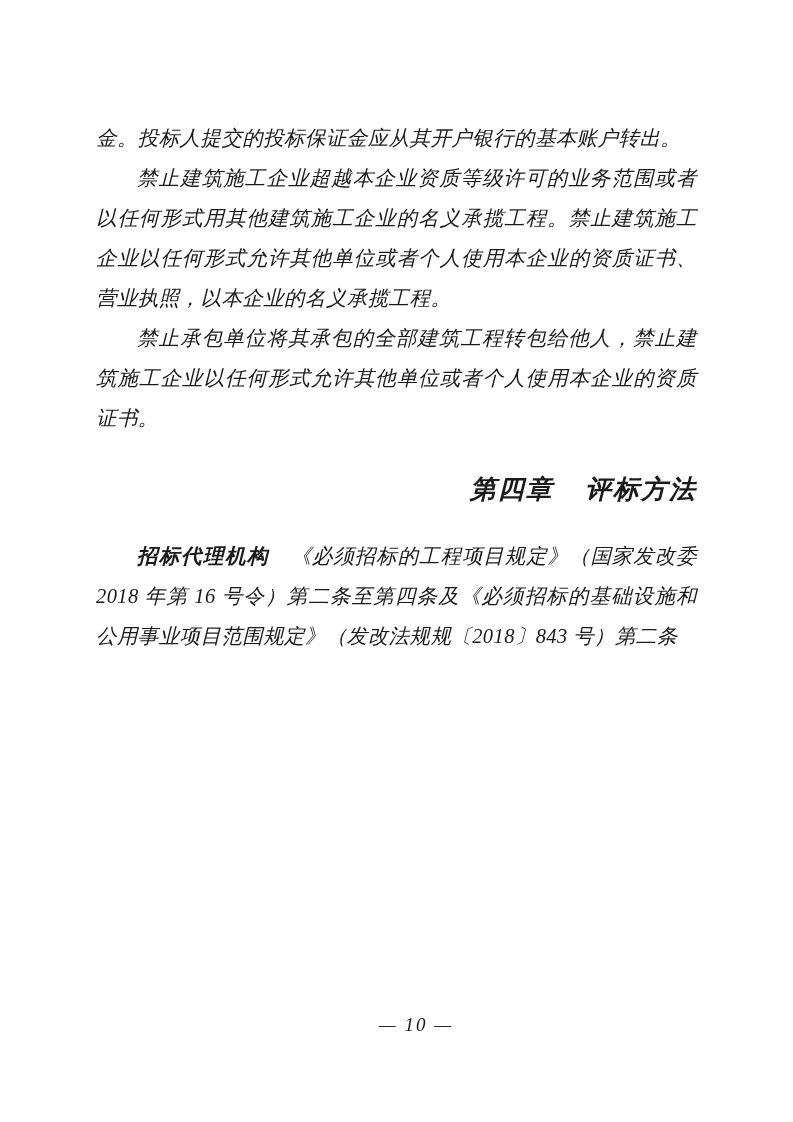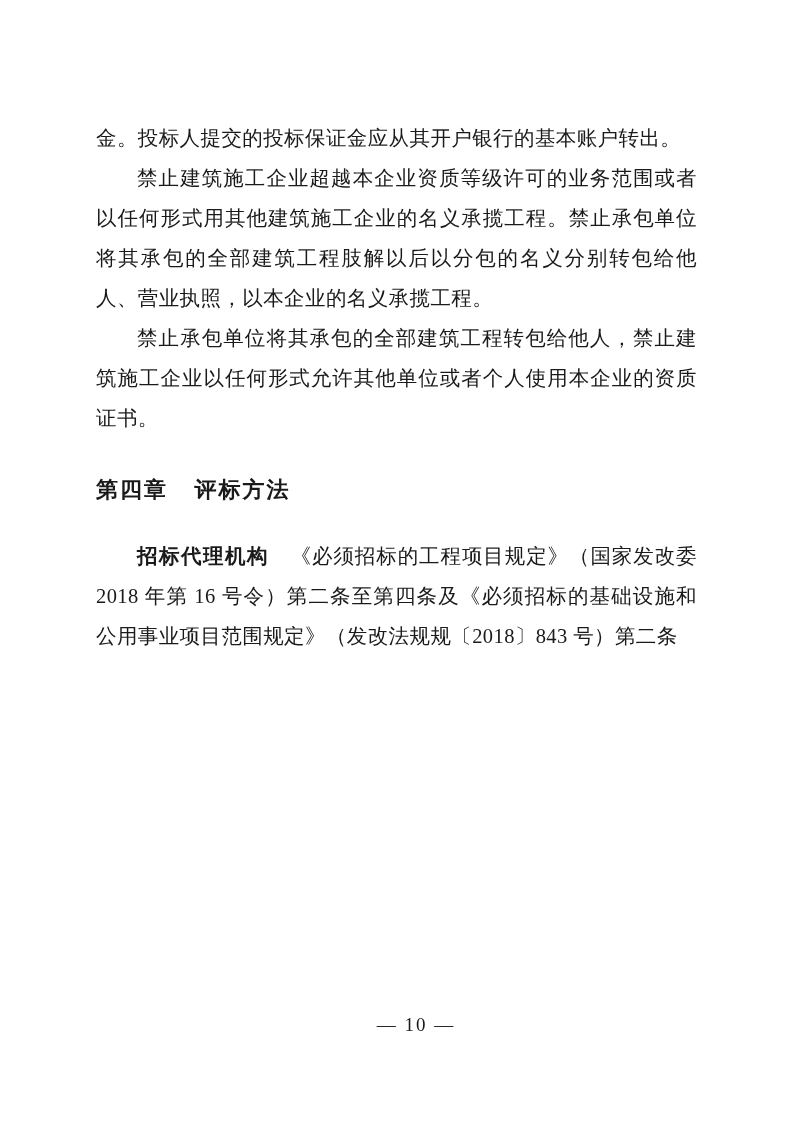--- a/index.html
+++ b/index.html
@@ -16,43 +16,44 @@
     overflow: hidden;
   }
   .page {
     position: absolute;
     left: 0;
     top: 0;
     width: 793px;
     height: 1122px;
     box-sizing: border-box;
     padding: 118px 96px 0 96px;
+    font-style: italic;
   }
   .body-text {
     font-size: 20.5px;
     line-height: 40px;
     text-align: justify;
     text-justify: inter-ideograph;
     letter-spacing: 0.4px;
   }
   p.para {
     margin: 0;
     text-indent: 2em;
   }
   p.para.noindent {
     text-indent: 0;
   }
   .art-label {
     font-weight: bold;
     letter-spacing: 1px;
   }
   .chapter-heading {
-    text-align: left;
+    text-align: right;
     font-weight: bold;
-    font-size: 22px;
+    font-size: 26px;
     line-height: 40px;
     margin: 32px 0 26px 0;
     letter-spacing: 2px;
   }
   .chapter-heading .sep {
     display: inline-block;
     width: 1.2em;
   }
   .page-number {
     position: absolute;
@@ -70,21 +71,21 @@
 <body>
 
 <div class="page">
 
   <div class="body-text">
 
     <p class="para noindent">金。投标人提交的投标保证金应从其开户银行的基本账户转出。</p>
 
 
 
-    <p class="para">禁止建筑施工企业超越本企业资质等级许可的业务范围或者以任何形式用其他建筑施工企业的名义承揽工程。禁止承包单位将其承包的全部建筑工程肢解以后以分包的名义分别转包给他人、营业执照，以本企业的名义承揽工程。</p>
+    <p class="para">禁止建筑施工企业超越本企业资质等级许可的业务范围或者以任何形式用其他建筑施工企业的名义承揽工程。禁止建筑施工企业以任何形式允许其他单位或者个人使用本企业的资质证书、营业执照，以本企业的名义承揽工程。</p>
 
     <p class="para">禁止承包单位将其承包的全部建筑工程转包给他人，禁止建筑施工企业以任何形式允许其他单位或者个人使用本企业的资质证书。</p>
 
 
     <div class="chapter-heading"><span>第四章</span><span class="sep"></span><span>评标方法</span></div>
 
     <p class="para"><span class="art-label">招标代理机构</span><span class="sep">　</span><span>《必须招标的工程项目规定》（国家发改委 2018 年第 16 号令）第二条至第四条及《必须招标的基础设施和公用事业项目范围规定》（发改法规规〔2018〕843 号）第二条</span></p>
 
   </div>
 

